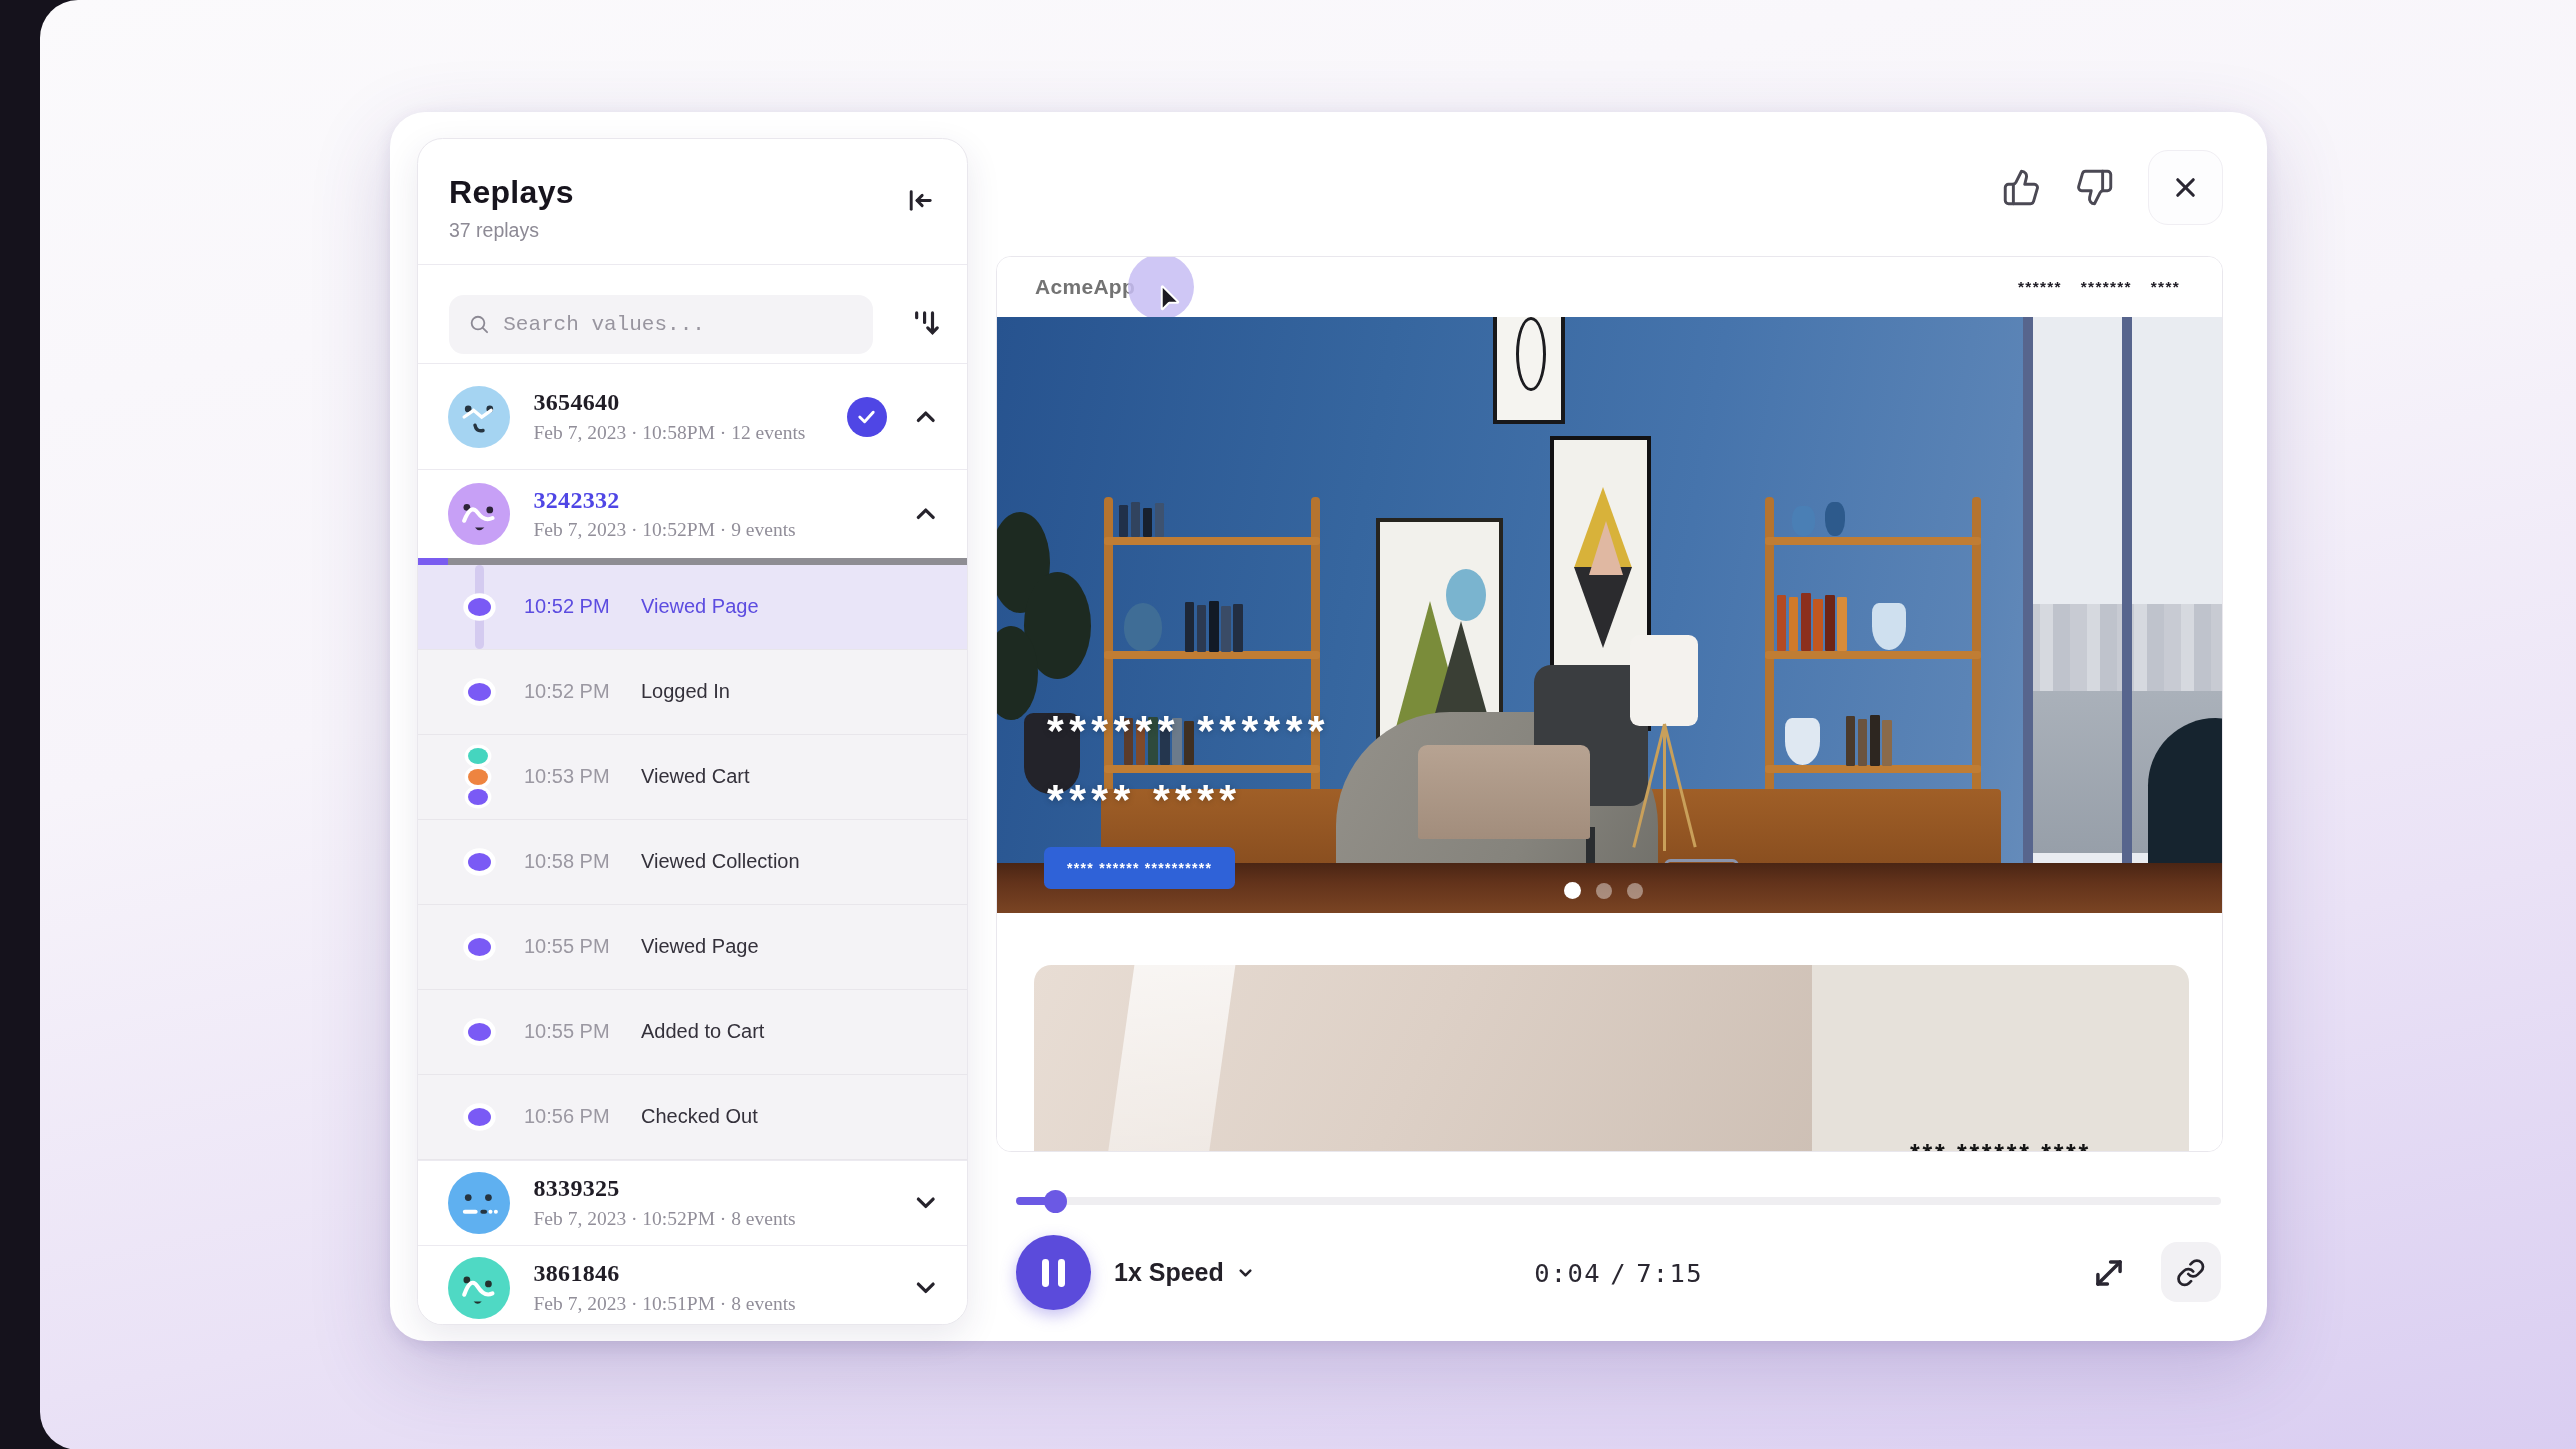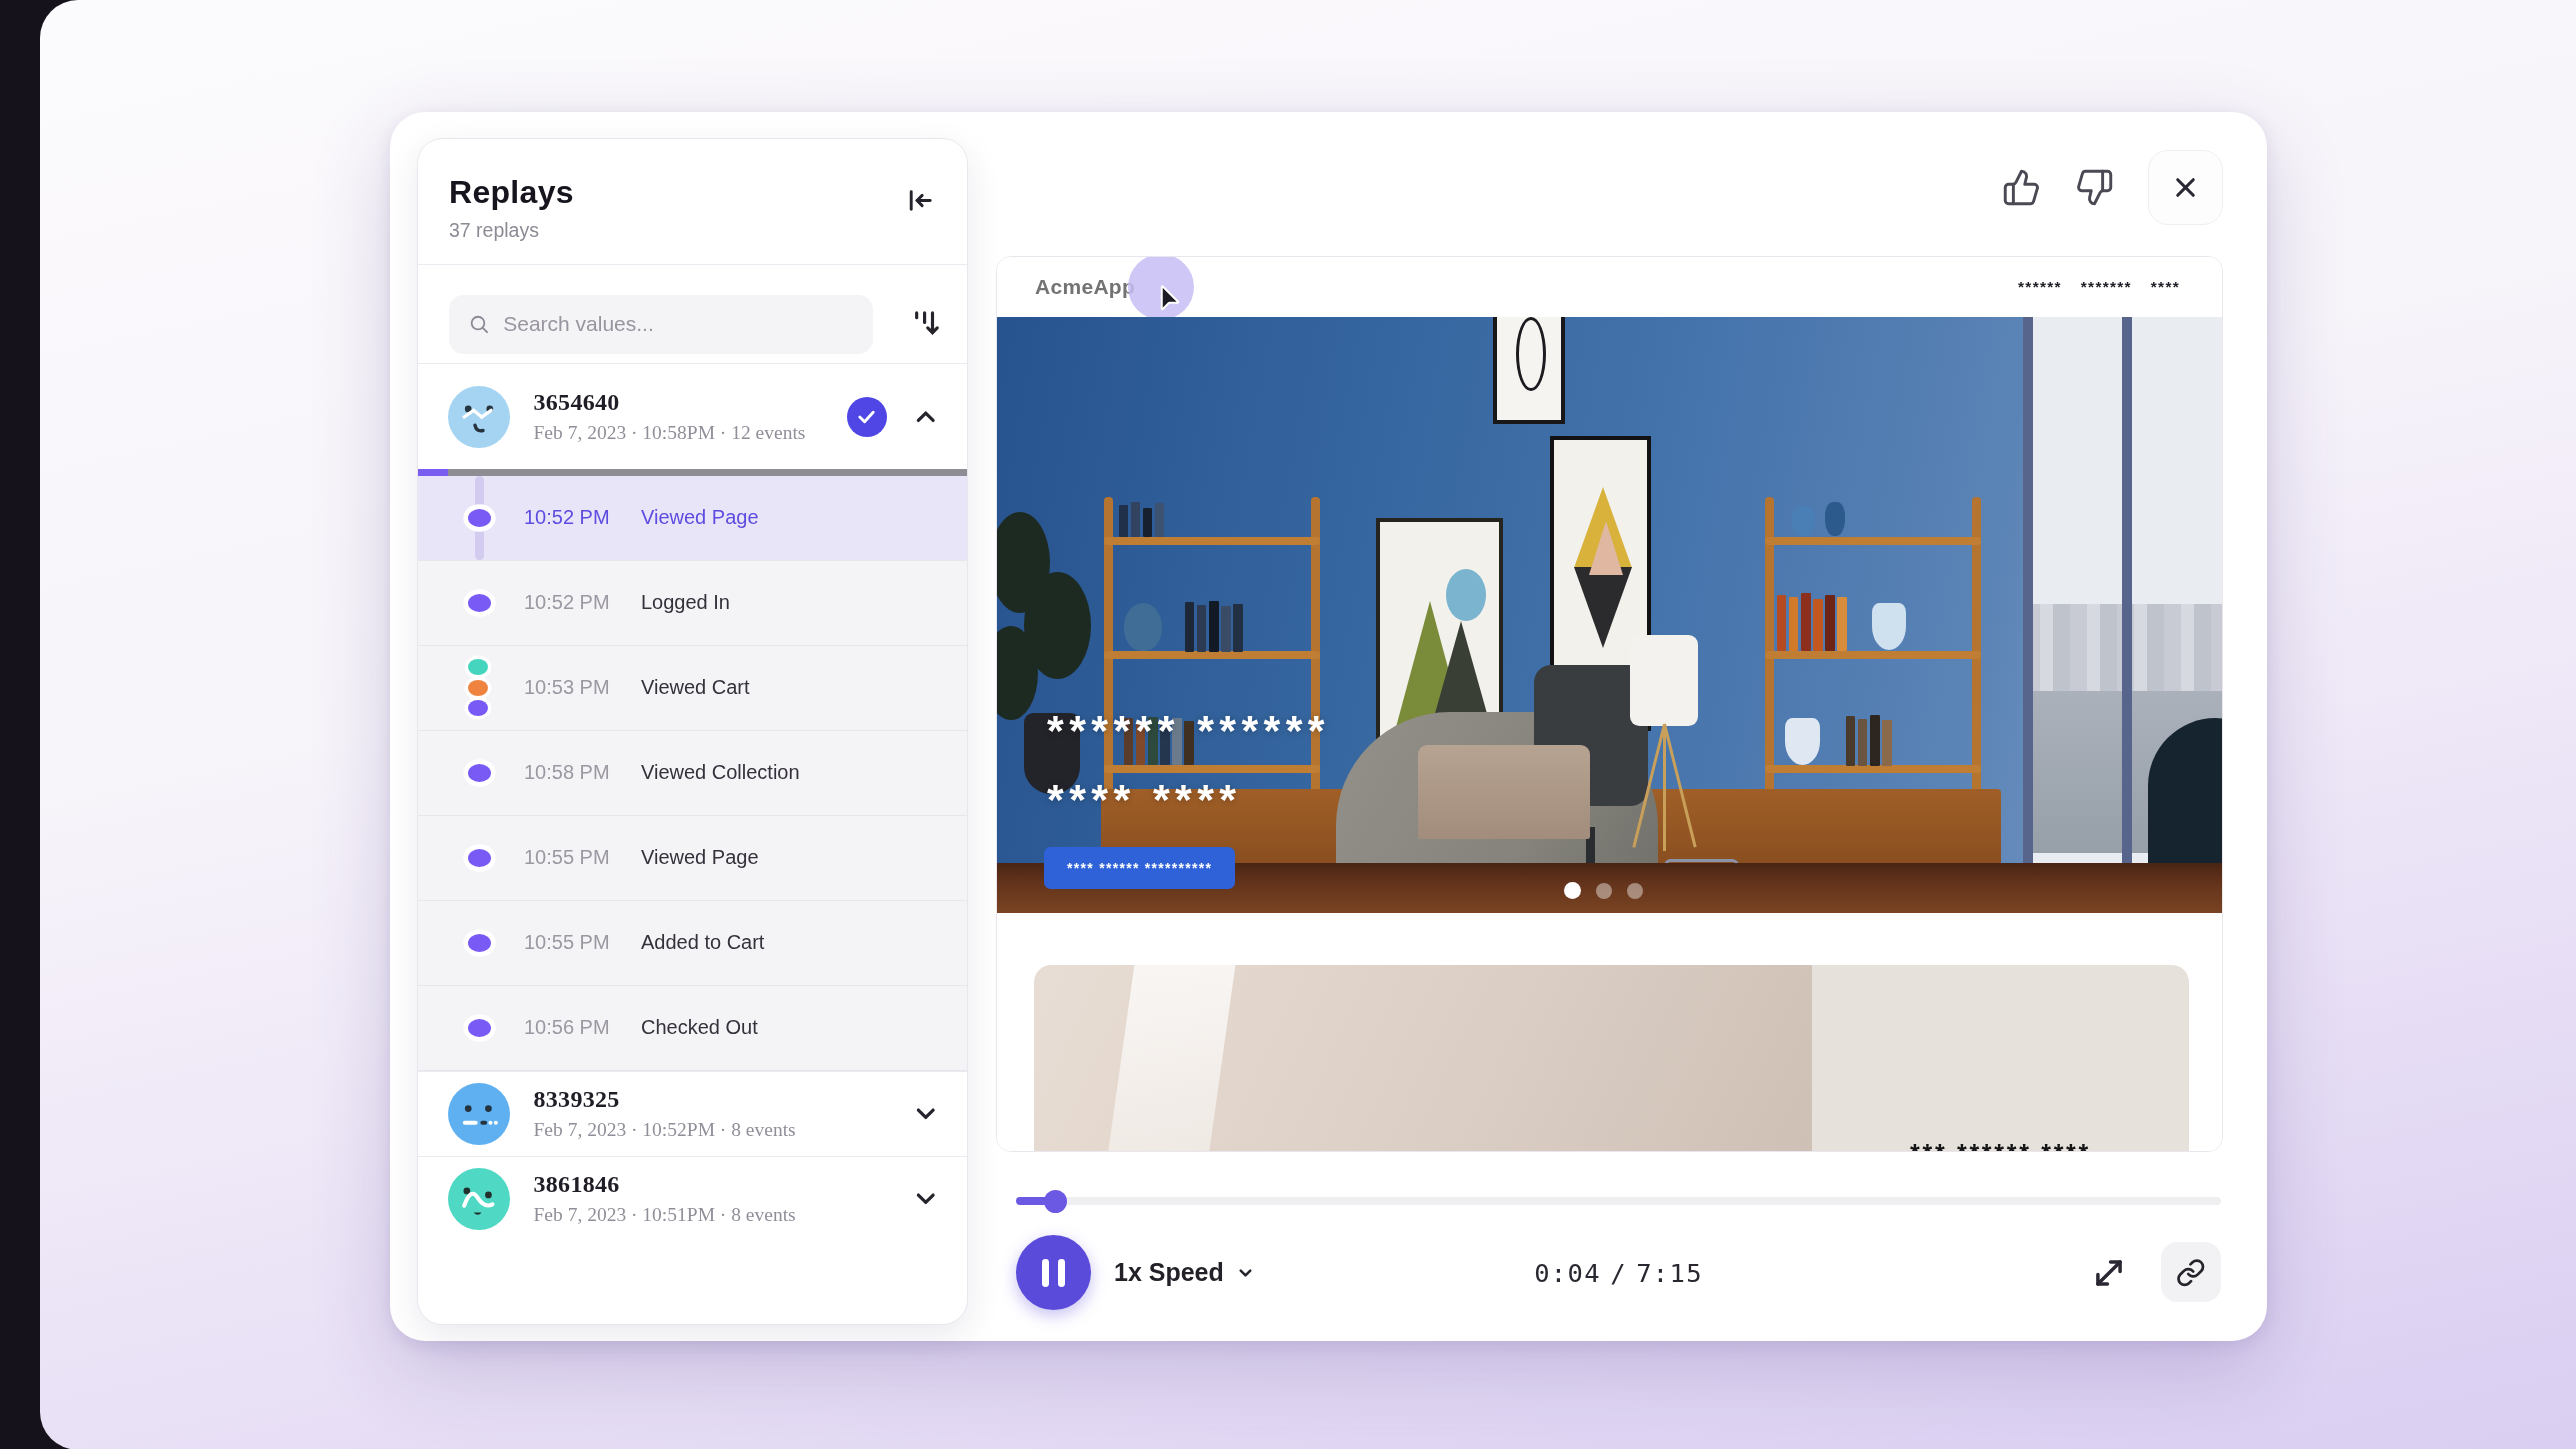--- a/index.html
+++ b/index.html
@@ -19,21 +19,21 @@
              box-shadow:0 12px 34px rgba(50,40,90,.10); }
   .sb-head { position:relative; height:125px; padding:35px 31px 0 31px; }
   .sb-title { font-size:32px; font-weight:700; color:#17141d; letter-spacing:0.3px; }
   .sb-sub { font-size:19.5px; color:#8d8a95; margin-top:8px; }
   .collapse-btn { position:absolute; right:31px; top:44px; width:35px; height:35px; cursor:pointer; }
   .sb-search-row { display:flex; align-items:center; gap:23px; padding:20px 31px 0 31px; height:99px;
                    border-top:1.3px solid #eceaf0; }
   .search-box { flex:0 0 424px; display:flex; align-items:center; gap:13.4px; height:59px; background:#f4f3f6;
                 border-radius:14.8px; padding:0 19px; }
   .search-box input { border:none; outline:none; background:transparent; font-size:21px; color:#46434e;
-                      font-family:Liberation Sans, sans-serif; width:100%; }
+                      font-family:Liberation Mono, monospace; width:100%; }
   .search-box input::placeholder { color:#98959f; }
   .sort-btn { width:38px; height:38px; margin-left:8px; cursor:pointer; }
 
   .sessions { position:absolute; left:0; top:224px; width:100%; }
   .session { position:relative; display:flex; align-items:center; gap:24px; padding:0 27px 0 29.5px;
              border-top:1.3px solid #eceaf0; background:#fff;font-family:Liberation Serif, serif; }
   .session.h158 { height:106px; } .session.h132 { height:89px; } .session.h126 { height:85px; }
   .avatar { position:relative; width:62px; height:62px; border-radius:50%; flex:0 0 62px; }
   .avatar svg { position:absolute; inset:0; }
   .s-main { flex:1; min-width:0; }
@@ -218,20 +218,39 @@
                 <polyline points="5,12.5 10,17.5 19,7.5"></polyline>
               </svg>
           </div>
           <div class="chev">
             <svg class="icon" viewBox="0 0 24 24" width="29.5" height="29.5" fill="none" stroke="#26232c" stroke-width="2.6" stroke-linecap="round" stroke-linejoin="round">
                 <polyline points="6,15 12,9 18,15"></polyline>
               </svg>
           </div>
         </div>
 
+        <div class="session h132">
+          <div class="avatar" style="background:#c7a0f6">
+            <svg viewBox="0 0 92 92">
+                <circle cx="28" cy="36" r="5" fill="#2d2438"></circle>
+                <circle cx="62" cy="40" r="5" fill="#2d2438"></circle>
+            <path d="M24 56 Q34 30 44 44 T66 52" fill="none" stroke="#ffffff" stroke-width="6" stroke-linecap="round"></path>
+            <path d="M40 66 Q46 74 54 66 Z" fill="#2d2438"></path>
+              </svg>
+          </div>
+          <div class="s-main">
+            <div class="s-id sel">3242332</div>
+            <div class="s-meta">Feb 7, 2023 · 10:52PM · 9 events</div>
+          </div>
+          <div class="chev">
+            <svg class="icon" viewBox="0 0 24 24" width="29.5" height="29.5" fill="none" stroke="#26232c" stroke-width="2.6" stroke-linecap="round" stroke-linejoin="round">
+                <polyline points="6,15 12,9 18,15"></polyline>
+              </svg>
+          </div>
+        </div>
 
         <div class="session-progress">
             <div class="fill"></div>
           </div>
 
         <div class="events">
           <div class="tl-line"></div>
 
           <div class="event-row selected">
             <span class="tl-cover"></span>

